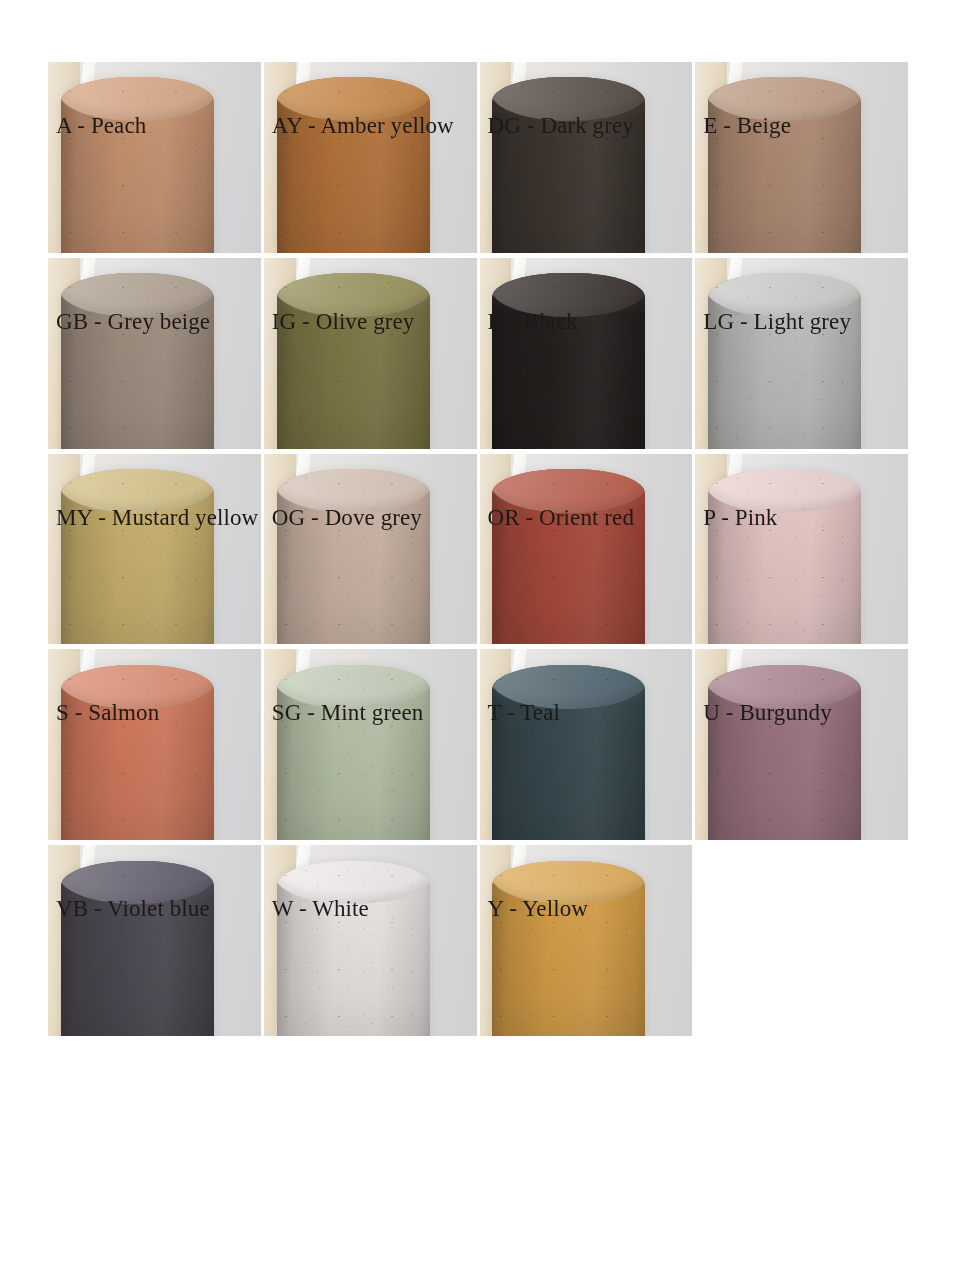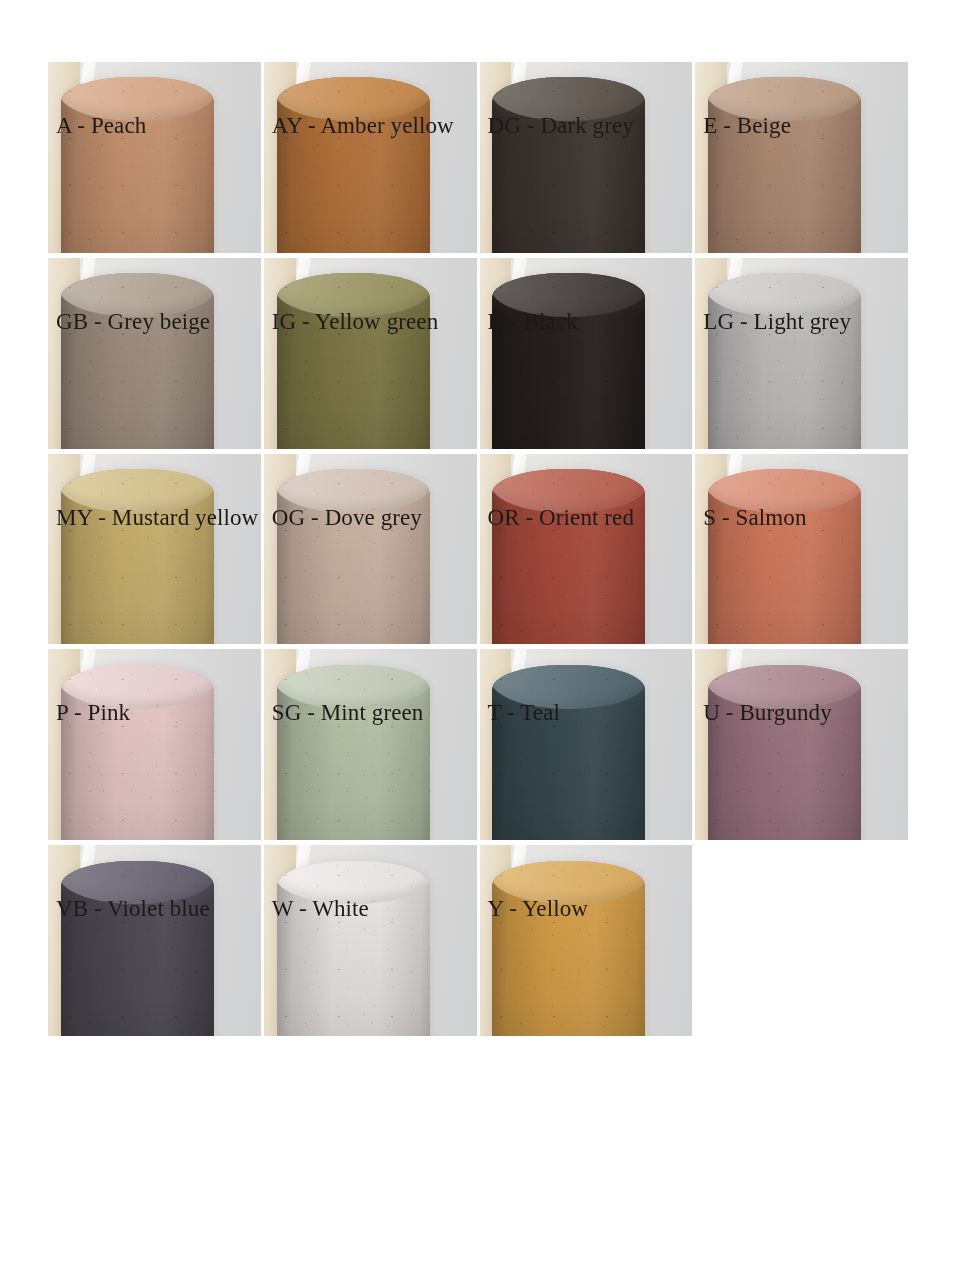--- a/index.html
+++ b/index.html
@@ -191,21 +191,21 @@
       <div class="swatch-cell">
         <div class="cell-backdrop"></div>
         <div class="paper-sliver"></div>
         <div class="cylinder" style="background-color: rgb(122, 116, 68);">
           <div class="cyl-body"></div>
           <div class="cyl-vert"></div>
           <div class="cyl-top" style="background-color: rgb(155, 149, 96);"></div>
           <div class="cyl-top-shade"></div>
           <div class="speckle"></div>
         </div>
-        <div class="swatch-label">IG - Yellow green</div>
+        <div class="swatch-label">IG - Olive grey</div>
       </div>
       <div class="swatch-cell">
         <div class="cell-backdrop"></div>
         <div class="paper-sliver"></div>
         <div class="cylinder" style="background-color: rgb(36, 31, 29);">
           <div class="cyl-body"></div>
           <div class="cyl-vert"></div>
           <div class="cyl-top" style="background-color: rgb(61, 54, 52);"></div>
           <div class="cyl-top-shade"></div>
           <div class="speckle"></div>
@@ -256,40 +256,40 @@
           <div class="cyl-vert"></div>
           <div class="cyl-top" style="background-color: rgb(187, 97, 80);"></div>
           <div class="cyl-top-shade"></div>
           <div class="speckle"></div>
         </div>
         <div class="swatch-label">OR - Orient red</div>
       </div>
       <div class="swatch-cell">
         <div class="cell-backdrop"></div>
         <div class="paper-sliver"></div>
+        <div class="cylinder" style="background-color: rgb(224, 194, 192);">
+          <div class="cyl-body"></div>
+          <div class="cyl-vert"></div>
+          <div class="cyl-top" style="background-color: rgb(236, 213, 211);"></div>
+          <div class="cyl-top-shade"></div>
+          <div class="speckle"></div>
+        </div>
+        <div class="swatch-label">P - Pink</div>
+      </div>
+      <div class="swatch-cell">
+        <div class="cell-backdrop"></div>
+        <div class="paper-sliver"></div>
         <div class="cylinder" style="background-color: rgb(203, 118, 90);">
           <div class="cyl-body"></div>
           <div class="cyl-vert"></div>
           <div class="cyl-top" style="background-color: rgb(221, 144, 118);"></div>
           <div class="cyl-top-shade"></div>
           <div class="speckle"></div>
         </div>
         <div class="swatch-label">S - Salmon</div>
-      </div>
-      <div class="swatch-cell">
-        <div class="cell-backdrop"></div>
-        <div class="paper-sliver"></div>
-        <div class="cylinder" style="background-color: rgb(224, 194, 192);">
-          <div class="cyl-body"></div>
-          <div class="cyl-vert"></div>
-          <div class="cyl-top" style="background-color: rgb(236, 213, 211);"></div>
-          <div class="cyl-top-shade"></div>
-          <div class="speckle"></div>
-        </div>
-        <div class="swatch-label">P - Pink</div>
       </div>
       <div class="swatch-cell">
         <div class="cell-backdrop"></div>
         <div class="paper-sliver"></div>
         <div class="cylinder" style="background-color: rgb(178, 189, 163);">
           <div class="cyl-body"></div>
           <div class="cyl-vert"></div>
           <div class="cyl-top" style="background-color: rgb(199, 207, 187);"></div>
           <div class="cyl-top-shade"></div>
           <div class="speckle"></div>

